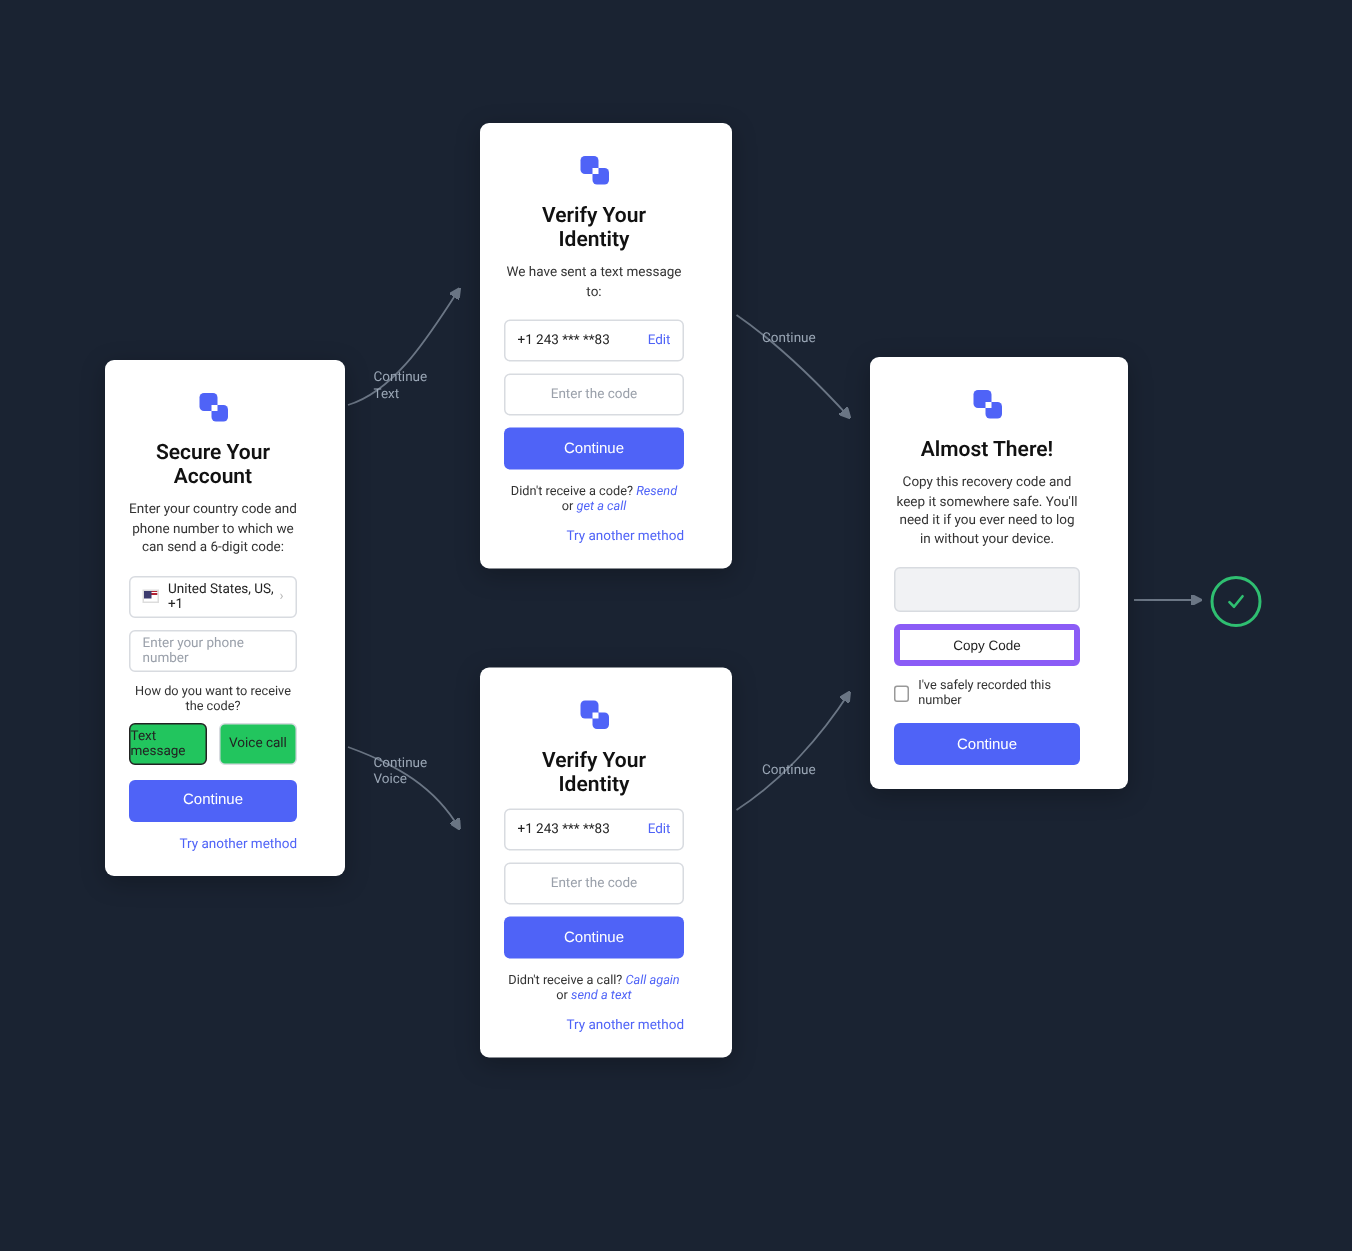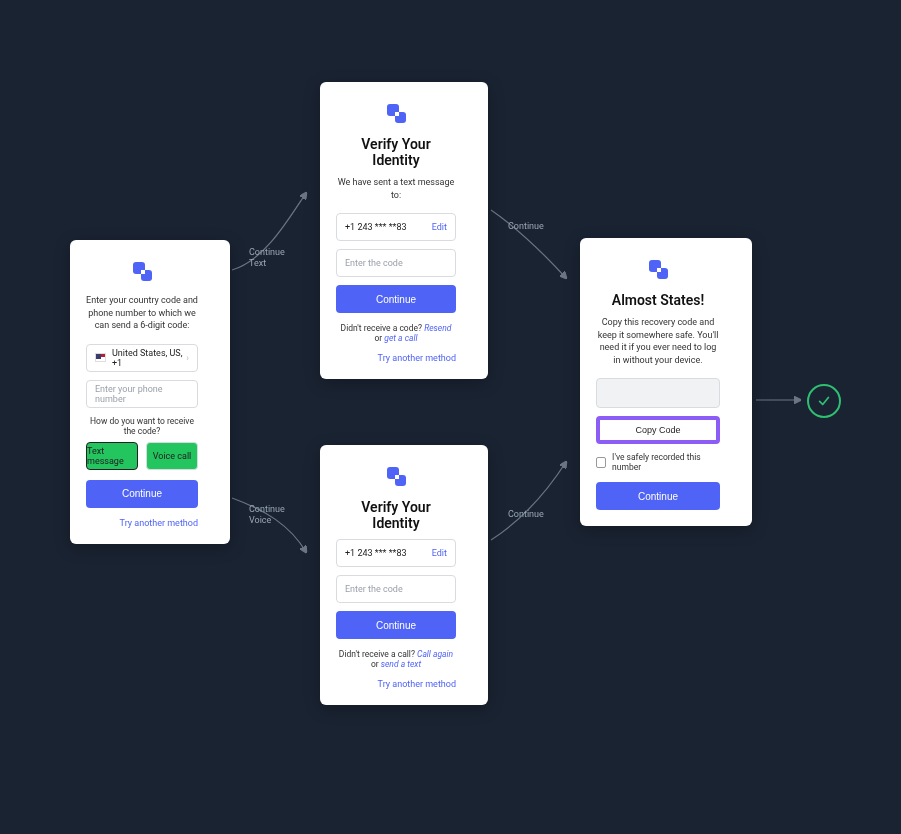--- a/index.html
+++ b/index.html
@@ -31,21 +31,21 @@
     border-radius: 4px;
     height: 28px;
     display: flex;
     align-items: center;
     padding: 0 8px;
     margin-bottom: 8px;
     font-size: 9px;
     color: #222;
     background: #fff;
   }
-  .field.placeholder { color: #9aa0aa; }
+  .field.placeholder { color: #9aa0aa; justify-content: center; }
   .field .flag { width: 12px; height: 9px; background: linear-gradient(to bottom, #b22234 0%, #b22234 8%, #fff 8%, #fff 16%, #b22234 16%, #b22234 24%, #fff 24%, #fff 32%, #b22234 32%, #b22234 40%, #fff 40%, #fff 100%); position: relative; margin-right: 6px; border:1px solid #ddd;}
   .field .flag::before { content:""; position:absolute; top:0; left:0; width:5px; height:5px; background:#3c3b6e; }
   .field .chev { margin-left: auto; color: #bbb; font-size: 9px; }
   .field .edit { margin-left: auto; color: #4f63f7; font-size: 9px; cursor: pointer; }
 
   .mini-label { font-size: 8.5px; color: #333; margin-bottom: 6px; text-align: center; }
 
   .seg-row { display: flex; gap: 8px; margin-bottom: 10px; }
   .seg {
     flex: 1;
@@ -177,20 +177,21 @@
 <div class="arrow-label" style="left:508px; top:509px;">Continue</div>
 
 <div id="card-secure" class="card">
   <div class="logo">
     <svg viewBox="0 0 26 26">
           <rect x="4" y="4" width="12" height="12" rx="3" fill="#4f63f7"></rect>
           <rect x="12" y="12" width="11" height="11" rx="3" fill="#4f63f7"></rect>
           <rect x="12" y="12" width="4" height="4" fill="#fff"></rect>
         </svg>
   </div>
+  <div class="card-title">Secure Your Account</div>
   <div class="card-sub">Enter your country code and phone number to which we can send a 6-digit code:</div>
   <div class="field">
     <span class="flag"></span>
     <span>United States, US, +1</span>
     <span class="chev">›</span>
   </div>
   <div class="field placeholder">
     <span>Enter your phone number</span>
   </div>
   <div class="mini-label">How do you want to receive the code?</div>
@@ -250,21 +251,21 @@
 </div>
 
 <div id="card-almost" class="card">
   <div class="logo">
     <svg viewBox="0 0 26 26">
           <rect x="4" y="4" width="12" height="12" rx="3" fill="#4f63f7"></rect>
           <rect x="12" y="12" width="11" height="11" rx="3" fill="#4f63f7"></rect>
           <rect x="12" y="12" width="4" height="4" fill="#fff"></rect>
         </svg>
   </div>
-  <div class="card-title">Almost States!</div>
+  <div class="card-title">Almost There!</div>
   <div class="card-sub">Copy this recovery code and keep it somewhere safe. You'll need it if you ever need to log in without your device.</div>
   <div class="code-box"></div>
   <button class="btn-secondary">Copy Code</button>
   <div class="chk-row">
     <div class="chk"></div>
     <span>I've safely recorded this number</span>
   </div>
   <button class="btn-primary" style="margin-bottom:0;">Continue</button>
 </div>
 

